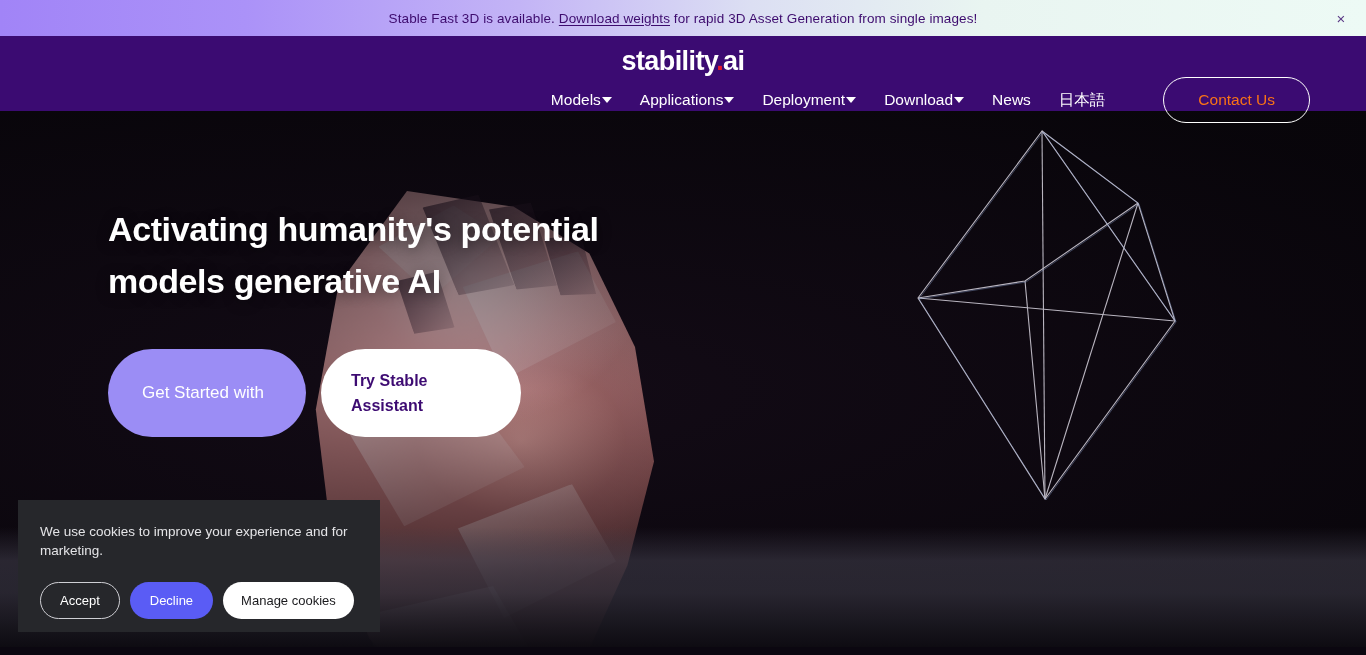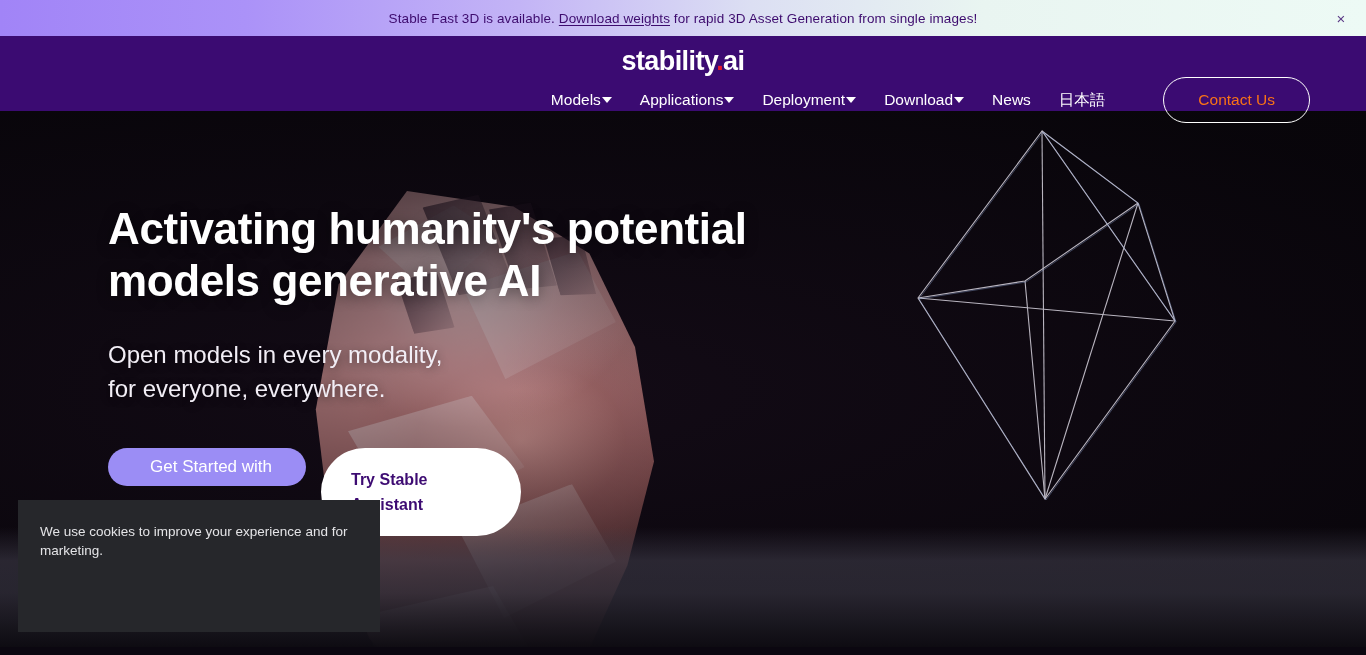--- a/index.html
+++ b/index.html
@@ -103,32 +103,32 @@
     background:linear-gradient(150deg, rgba(40,26,40,.65), rgba(70,48,62,.15));
   }
 
   
   .wireframe { position:absolute; left:0; top:0; width:1366px; height:536px; pointer-events:none; }
 
   .hero-content {
     position:absolute; left:108px; top:92px; width:760px; z-index:3;
   }
   .headline {
-    font-size:44px; line-height:52px; font-weight:700; color:#ffffff;
+    font-size:34px; line-height:52px; font-weight:700; color:#ffffff;
     letter-spacing:-.4px; text-shadow:0 2px 14px rgba(0,0,0,.45);
   }
   .subhead {
     margin-top:31px;
     font-size:24px; line-height:34px; color:#f2eef6; font-weight:400;
     text-shadow:0 2px 10px rgba(0,0,0,.45);
   }
   .cta-row { margin-top:42px; display:flex; align-items:flex-start; gap:15px; }
   .btn-primary {
     background:#9b8df5; color:#ffffff; border:none; border-radius:999px;
-    font-size:17px; padding:8px 34px; cursor:pointer; width:198px; text-align:right;
+    font-size:17px; padding:33px 34px; cursor:pointer; width:198px; text-align:left;
     line-height:22px; font-family:"Liberation Sans", sans-serif;
   }
   .btn-secondary {
     background:#ffffff; color:#3d0b72; border:none; border-radius:999px;
     font-size:16px; font-weight:600; padding:19px 30px; cursor:pointer;
     width:200px; text-align:left; line-height:25px;
     font-family:"Liberation Sans", sans-serif;
   }
 
   
@@ -224,28 +224,29 @@
           <path d="M919 188 L1026 171 L1139 93"></path>
         </g>
       </svg>
     </div>
 
     <div class="hero-content">
       <h1 class="headline">
         <span>Activating humanity's potential</span><br>
         <span>models generative AI</span>
       </h1>
-      <p class="subhead">
-        <span>Open models in every modality,</span><br>
-        <span>for everyone, everywhere.</span>
-      </p>
       <div class="cta-row">
         <button class="btn-primary">Get Started with</button>
         <button class="btn-secondary">Try Stable Assistant</button>
       </div>
     </div>
   </div>
 
   <div class="cookie">
     <div class="cookie-text">We use cookies to improve your experience and for marketing.</div>
+    <div class="cookie-btns">
+      <button class="ck-btn ck-accept">Accept</button>
+      <button class="ck-btn ck-decline">Decline</button>
+      <button class="ck-btn ck-manage">Manage cookies</button>
+    </div>
   </div>
 
 </div>
 
 </body></html>

